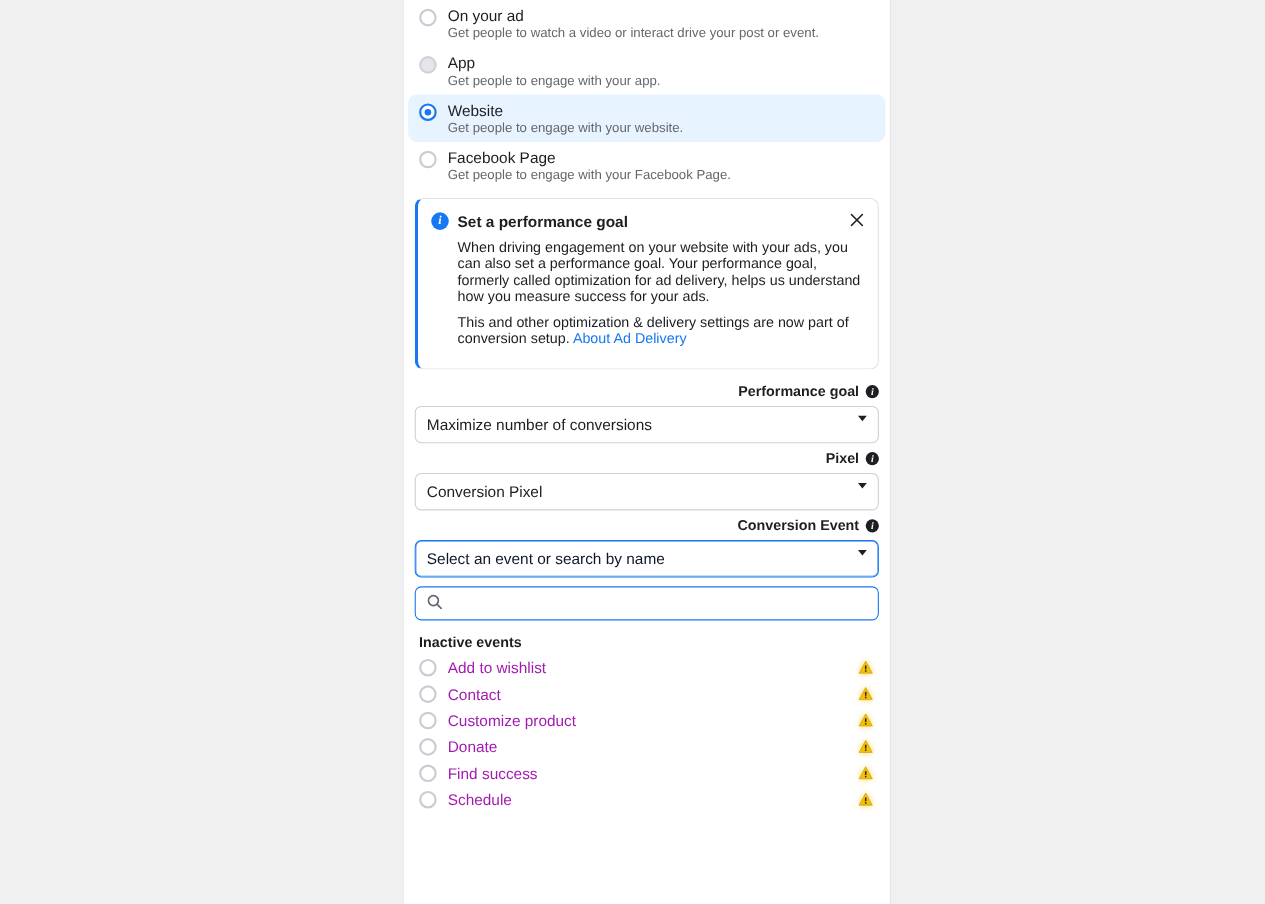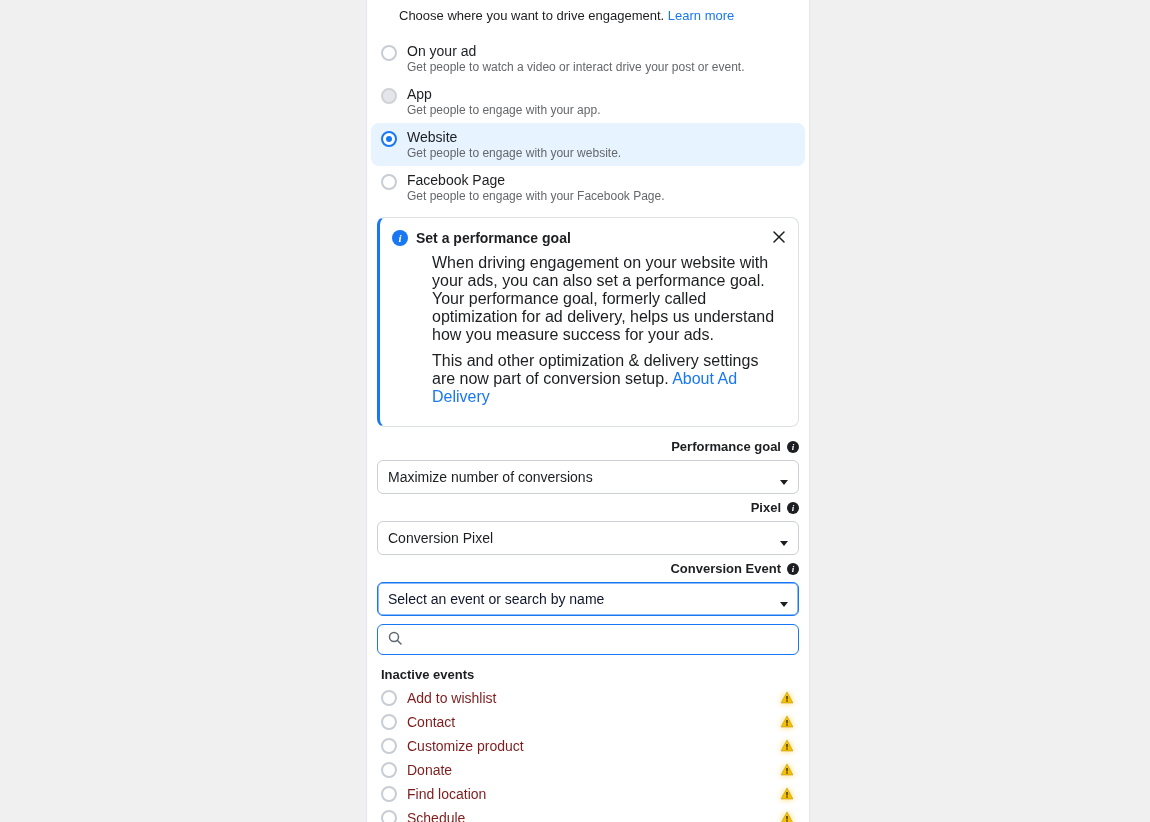--- a/index.html
+++ b/index.html
@@ -79,35 +79,35 @@
   .info-icon {
     width: 16px; height: 16px; border-radius: 50%; background: #1877f2;
     display: inline-flex; align-items: center; justify-content: center;
     color: #fff; font-style: italic; font-family: "Times New Roman", serif; font-size: 11px;
   }
   .info-close {
     position: absolute; right: 10px; top: 10px;
     width: 18px; height: 18px; display: flex; align-items: center; justify-content: center;
     cursor: pointer; color: #1c1e21;
   }
-  .info-body { margin-left: 40px; font-size: 16px; color: #1c1e21; }
+  .info-body { margin-left: 24px; font-size: 13px; color: #1c1e21; }
   .info-body p { margin: 8px 0; }
   .info-body a { color: #1877f2; text-decoration: none; }
 
   .field-block { padding: 0 10px; margin-top: 6px; }
   .field-label { font-size: 13px; font-weight: 600; color: #1c1e21; display: flex; align-items: center; gap: 6px; margin-bottom: 6px; justify-content: flex-end; }
   .qmark {
     width: 12px; height: 12px; border-radius: 50%; background: #1c1e21;
     display: inline-flex; align-items: center; justify-content: center;
     color: #fff; font-size: 9px; font-style: italic; font-family: "Times New Roman", serif;
   }
   .select {
     width: 100%; border: 1px solid #ccd0d5; border-radius: 6px;
     padding: 8px 10px; font-size: 14px; color: #1c1e21;
-    display: flex; align-items: flex-end; justify-content: space-between;
+    display: flex; align-items: flex-start; justify-content: space-between;
     background: #fff;
   }
   .select.focus { border-color: #1877f2; box-shadow: 0 0 0 0.5px #1877f2 inset; }
   .caret {
     width: 0; height: 0;
     border-left: 4px solid transparent;
     border-right: 4px solid transparent;
     border-top: 5px solid #1c1e21;
   }
 
@@ -134,40 +134,36 @@
     padding: 8px 4px 4px 4px;
   }
   .dd-row {
     display: flex; align-items: center; gap: 10px;
     padding: 4px 4px;
   }
   .dd-radio {
     width: 16px; height: 16px; border-radius: 50%;
     border: 2px solid #c8cdd3; background: #fff; flex: 0 0 auto;
   }
-  .dd-label { flex: 1 1 auto; font-size: 14px; color: #7f1d1d; }
+  .dd-label { flex: 1 1 auto; font-size: 14px; color: #a21caf; }
   .warn {
     width: 16px; height: 16px;
     display: inline-flex; align-items: center; justify-content: center;
   }
   .warn svg { filter: drop-shadow(0 0 3px rgba(245,193,6,0.7)); }
   
   .dropdown::-webkit-scrollbar { width: 10px; }
   .dropdown::-webkit-scrollbar-thumb { background: #c4c7cc; border-radius: 5px; }
 </style>
 </head>
 <body>
 
 <div class="page">
   <div class="panel">
 
-    <div class="intro">
-      <span>Choose where you want to drive engagement. </span>
-      <a href="#">Learn more</a>
-    </div>
 
     <div class="radiolist" id="conv-options">
         <div class="radio-row">
           <div class="radio"></div>
           <div>
             <div class="radio-title">On your ad</div>
             <div class="radio-sub">Get people to watch a video or interact drive your post or event.</div>
           </div>
         </div>
         <div class="radio-row">
@@ -296,21 +292,21 @@
             <span class="warn">
               <svg width="14" height="14" viewBox="0 0 14 14">
                 <path d="M7 1 L13 12 L1 12 Z" fill="#f5c106" stroke="#bb8b00" stroke-width="0.5"></path>
                 <rect x="6.3" y="5" width="1.4" height="3.5" fill="#3a2a00"></rect>
                 <rect x="6.3" y="9.3" width="1.4" height="1.4" fill="#3a2a00"></rect>
               </svg>
             </span>
           </div>
           <div class="dd-row">
             <div class="dd-radio"></div>
-            <div class="dd-label">Find location</div>
+            <div class="dd-label">Find success</div>
             <span class="warn">
               <svg width="14" height="14" viewBox="0 0 14 14">
                 <path d="M7 1 L13 12 L1 12 Z" fill="#f5c106" stroke="#bb8b00" stroke-width="0.5"></path>
                 <rect x="6.3" y="5" width="1.4" height="3.5" fill="#3a2a00"></rect>
                 <rect x="6.3" y="9.3" width="1.4" height="1.4" fill="#3a2a00"></rect>
               </svg>
             </span>
           </div>
           <div class="dd-row">
             <div class="dd-radio"></div>

